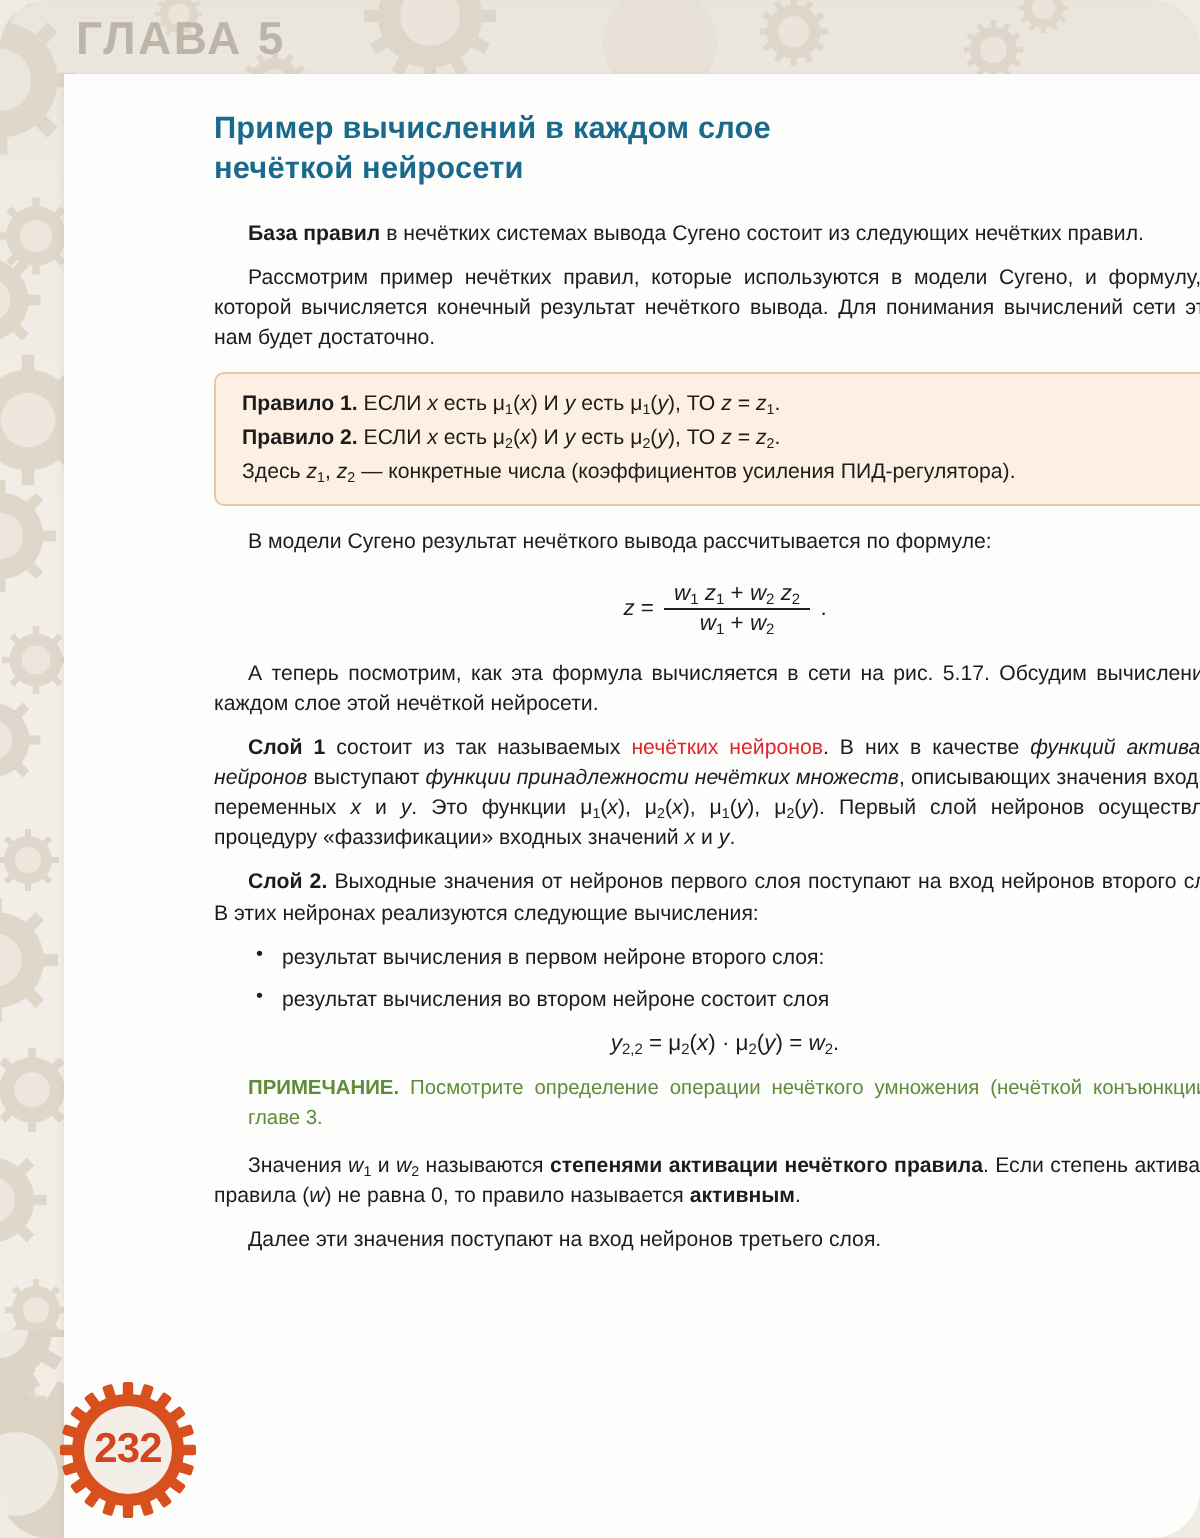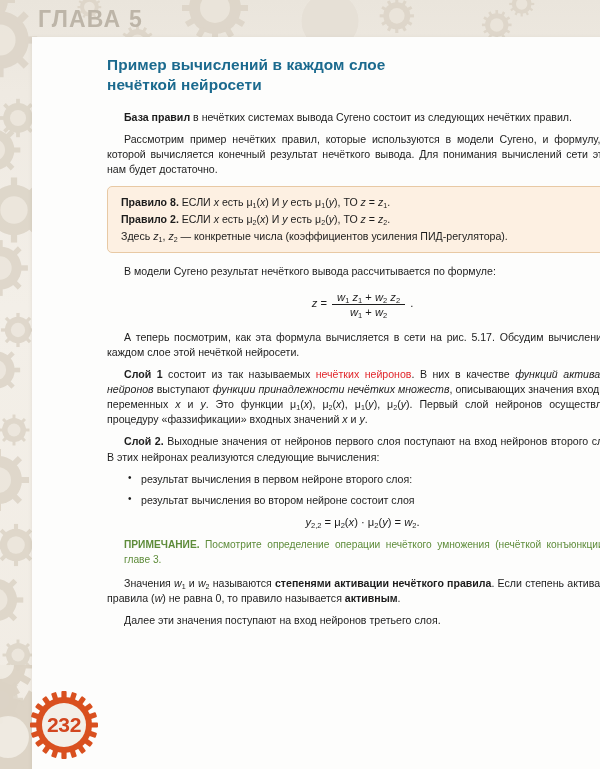--- a/index.html
+++ b/index.html
@@ -9,20 +9,21 @@
     background: #efebe3;
     font-family: "Liberation Sans", sans-serif;
   }
 
   .page {
     position: relative;
     width: 600px;
     height: 769px;
     background: linear-gradient(180deg, #eae5dc 0%, #efeae2 12%, #f3efe8 40%, #f1ece4 100%);
     overflow: hidden;
+    border-radius: 24px;
   }
 
   
   .gear-layer {
     position: absolute;
     pointer-events: none;
   }
   .gear-top   { top: -34px; left: 0; width: 600px; height: 82px; }
   .gear-left  { top: 0; left: -16px; width: 62px; height: 769px; }
   .gear-bot   { bottom: -6px; left: 0; width: 600px; height: 110px; }
@@ -362,21 +363,21 @@
       <h1 class="heading">
         <span>Пример вычислений в каждом слое</span>
         <span class="l2">нечёткой нейросети</span>
       </h1>
 
       <p class="body"><b>База правил</b><span> в нечётких системах вывода Сугено состоит из следующих нечётких правил.</span></p>
 
       <p class="body">Рассмотрим пример нечётких правил, которые используются в модели Сугено, и формулу, по которой вычисляется конечный результат нечёткого вывода. Для понимания вычислений сети этого нам будет достаточно.</p>
 
       <div class="rules-box">
-        <p class="rule"><b>Правило 8.</b> ЕСЛИ <span class="mi">x</span> есть μ<sub>1</sub>(<span class="mi">x</span>) И <span class="mi">y</span> есть μ<sub>1</sub>(<span class="mi">y</span>), ТО <span class="mi">z</span> = <span class="mi">z</span><sub>1</sub>.</p>
+        <p class="rule"><b>Правило 1.</b> ЕСЛИ <span class="mi">x</span> есть μ<sub>1</sub>(<span class="mi">x</span>) И <span class="mi">y</span> есть μ<sub>1</sub>(<span class="mi">y</span>), ТО <span class="mi">z</span> = <span class="mi">z</span><sub>1</sub>.</p>
         <p class="rule"><b>Правило 2.</b> ЕСЛИ <span class="mi">x</span> есть μ<sub>2</sub>(<span class="mi">x</span>) И <span class="mi">y</span> есть μ<sub>2</sub>(<span class="mi">y</span>), ТО <span class="mi">z</span> = <span class="mi">z</span><sub>2</sub>.</p>
         <p class="rule">Здесь <span class="mi">z</span><sub>1</sub>, <span class="mi">z</span><sub>2</sub> — конкретные числа (коэффициентов усиления ПИД-регулятора).</p>
       </div>
 
       <p class="body">В модели Сугено результат нечёткого вывода рассчитывается по формуле:</p>
 
       <div class="formula-block">
         <span class="mi">z</span> =
         <span class="frac">
           <span class="num"><span class="mi">w</span><sub>1</sub> <span class="mi">z</span><sub>1</sub> + <span class="mi">w</span><sub>2</sub> <span class="mi">z</span><sub>2</sub></span>

